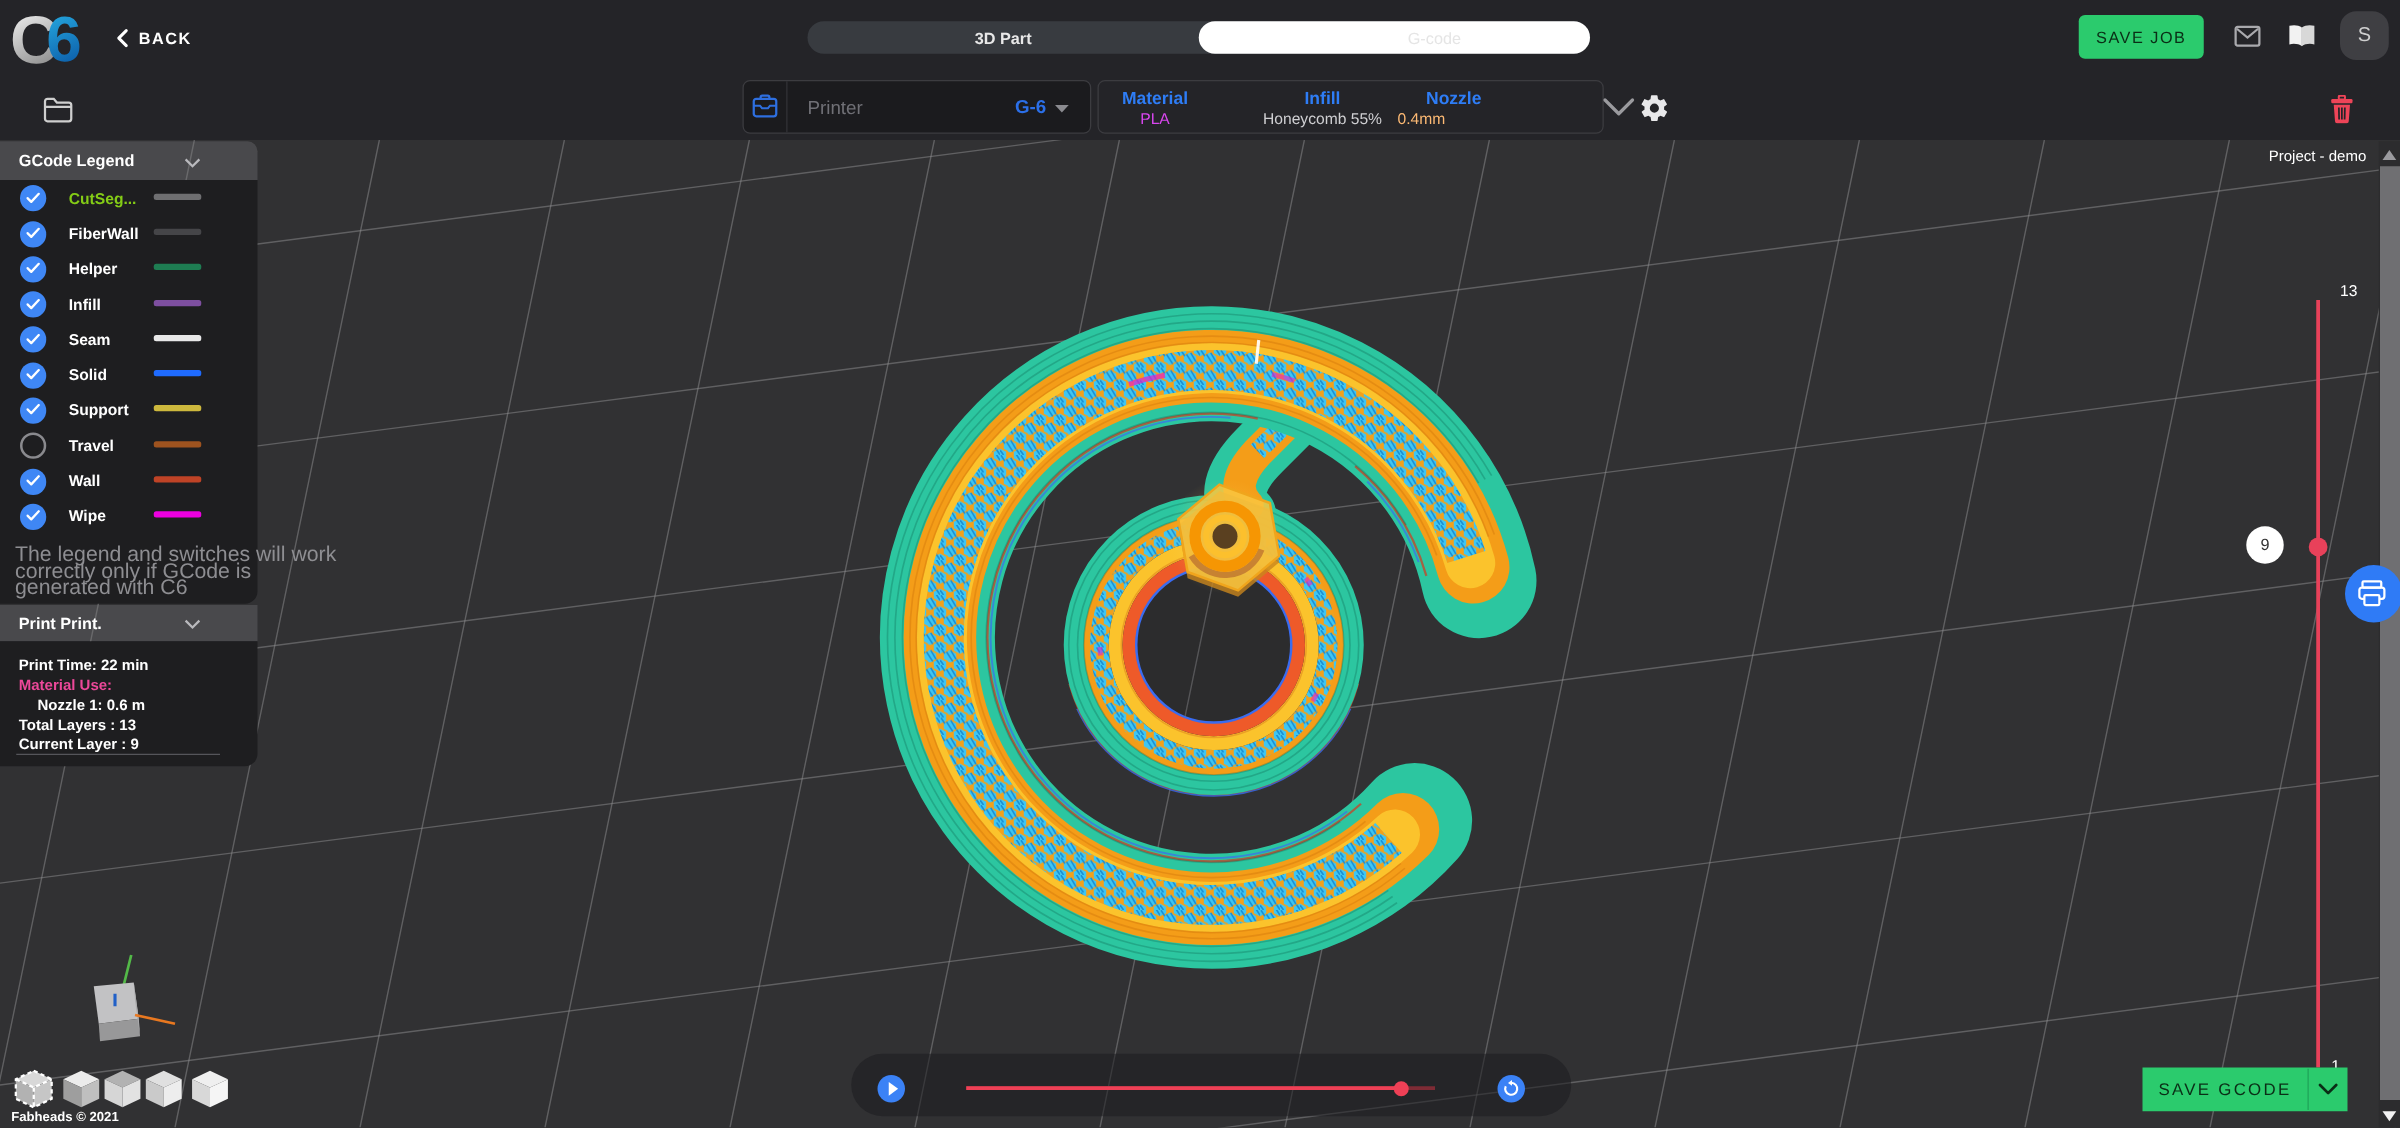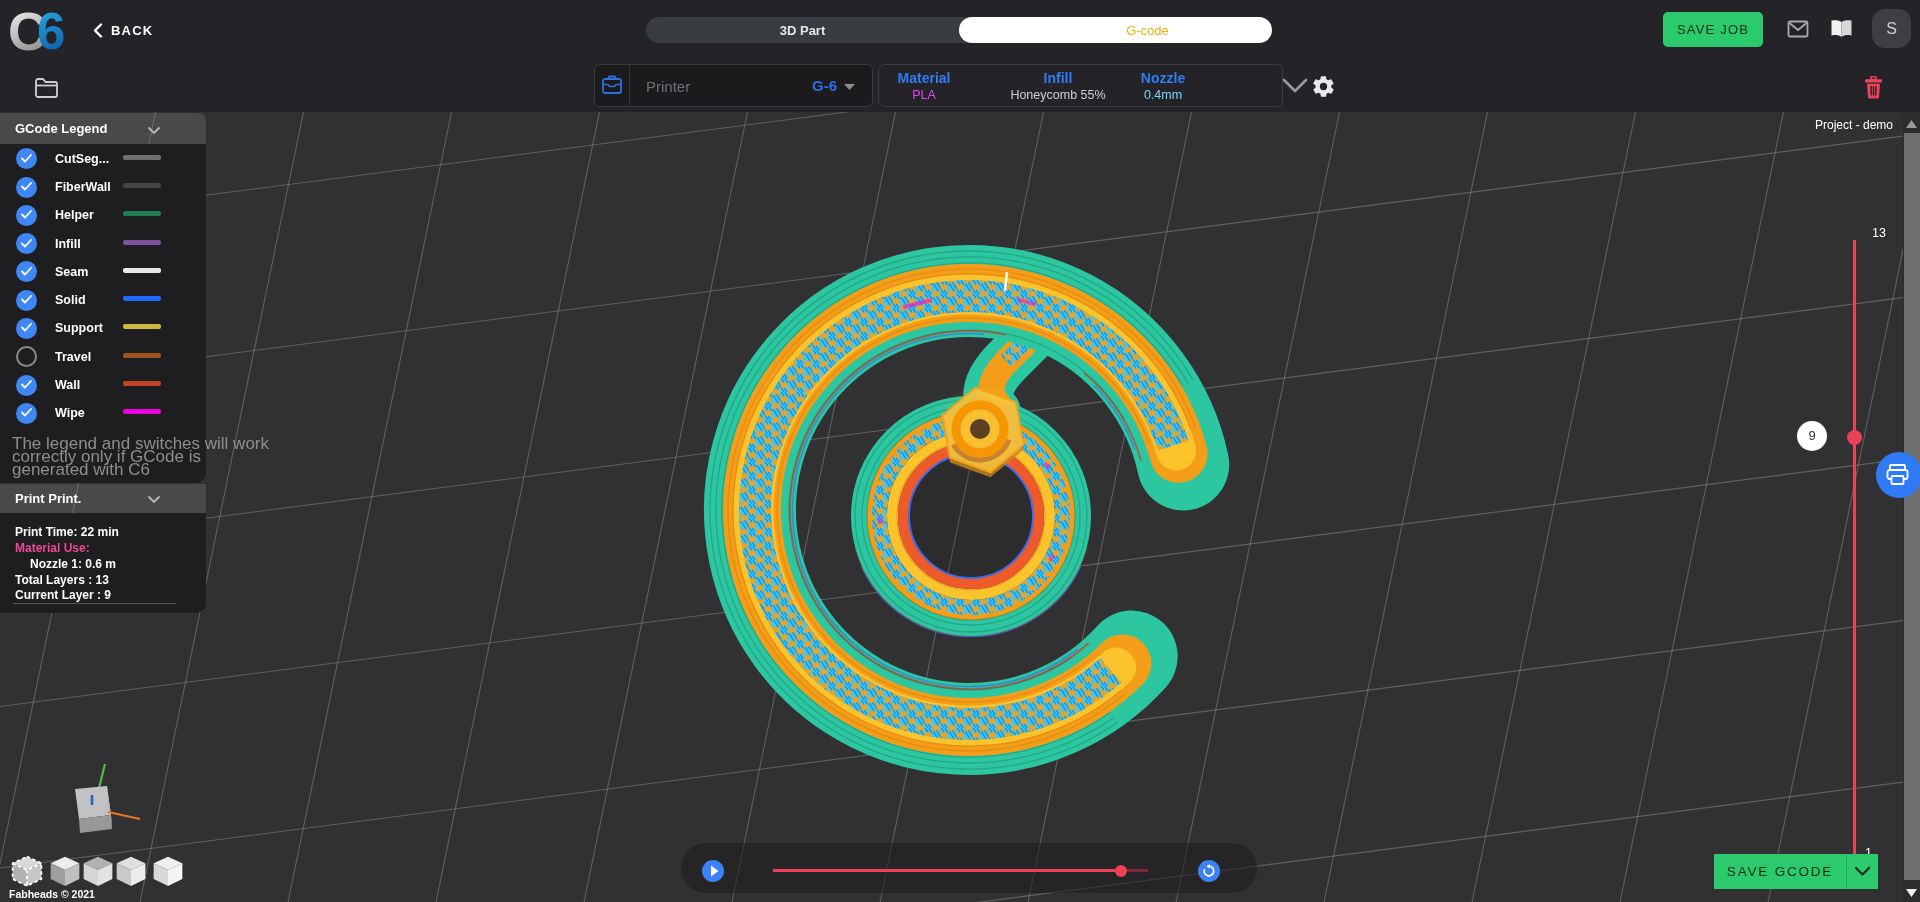--- a/index.html
+++ b/index.html
@@ -128,21 +128,21 @@
   </defs>
 </svg>
 <svg class="abs" style="left:92px;top:23px" width="12" height="15" viewBox="0 0 12 15">
     <polyline points="9,1.5 3,7.5 9,13.5" fill="none" stroke="#fff" stroke-width="2.4" stroke-linecap="round" stroke-linejoin="round"></polyline>
   </svg>
 <div class="abs" style="left:111px;top:23px;color:#fff;font-size:13px;font-weight:bold;letter-spacing:1.2px">BACK</div>
 
 <div class="abs" style="left:646px;top:17px;width:626px;height:26px;border-radius:13px;background:#383b40"></div>
 <div class="abs" style="left:959px;top:17px;width:313px;height:26px;border-radius:13px;background:#ffffff"></div>
 <div class="abs" style="left:646px;top:23px;width:313px;text-align:center;color:#e8e8e8;font-size:13px;font-weight:bold">3D Part</div>
-<div class="abs" style="left:959px;top:23px;width:377px;text-align:center;color:#eab308;font-size:13px">G-code</div>
+<div class="abs" style="left:959px;top:23px;width:377px;text-align:center;color:#e5e5e5;font-size:13px">G-code</div>
 
 <div class="abs" style="left:1663px;top:12px;width:100px;height:35px;border-radius:5px;background:#2bcb6d;color:#0a2e16;font-size:13px;letter-spacing:1.2px;text-align:center;line-height:35px">SAVE JOB</div>
 <svg class="abs" style="left:1787px;top:20px" width="22" height="18" viewBox="0 0 22 18">
     <rect x="1.5" y="1.5" width="19" height="15" rx="1.5" fill="none" stroke="#a9a9ad" stroke-width="1.8"></rect>
     <polyline points="2.5,3 11,10 19.5,3" fill="none" stroke="#a9a9ad" stroke-width="1.8"></polyline>
   </svg>
 <svg class="abs" style="left:1830px;top:19px" width="23" height="20" viewBox="0 0 23 20">
     <path d="M11.5 3 C9 1 5 0.8 1.5 1.6 L1.5 16.5 C5 15.7 9 16 11.5 18 Z" fill="#f2f2f2"></path>
     <path d="M11.5 3 C14 1 18 0.8 21.5 1.6 L21.5 16.5 C18 15.7 14 16 11.5 18 Z" fill="#d8d8d8"></path>
   </svg>
@@ -163,21 +163,21 @@
 <div class="abs" style="left:812px;top:77px;color:#2b6fe8;font-size:15px;font-weight:bold">G-6</div>
 <svg class="abs" style="left:843px;top:83px" width="13" height="8" viewBox="0 0 13 8">
     <polygon points="1,1 12,1 6.5,7" fill="#8b8b90"></polygon>
   </svg>
 <div class="abs" style="left:878px;top:64px;width:405px;height:43px;border-radius:6px;border:1px solid #3c3c40"></div>
 <div class="abs" style="left:878px;top:70px;width:92px;text-align:center;color:#2e7df6;font-size:14px;font-weight:bold">Material</div>
 <div class="abs" style="left:878px;top:88px;width:92px;text-align:center;color:#d946ef;font-size:12.5px">PLA</div>
 <div class="abs" style="left:1000px;top:70px;width:116px;text-align:center;color:#2e7df6;font-size:14px;font-weight:bold">Infill</div>
 <div class="abs" style="left:1000px;top:88px;width:116px;text-align:center;color:#cfcfd2;font-size:12.5px">Honeycomb 55%</div>
 <div class="abs" style="left:1118px;top:70px;width:90px;text-align:center;color:#2e7df6;font-size:14px;font-weight:bold">Nozzle</div>
-<div class="abs" style="left:1118px;top:88px;width:90px;text-align:center;color:#7dd3fc;font-size:12.5px">0.4mm</div>
+<div class="abs" style="left:1118px;top:88px;width:90px;color:#fdba74;font-size:12.5px">0.4mm</div>
 <svg class="abs" style="left:1281px;top:78px" width="28" height="16" viewBox="0 0 28 16">
     <polyline points="3,2 14,13 25,2" fill="none" stroke="#9a9a9e" stroke-width="2.6" stroke-linecap="round" stroke-linejoin="round"></polyline>
   </svg>
 <svg class="abs" style="left:1311px;top:74px" width="25" height="25" viewBox="0 0 24 24">
     <path fill="#e8e8ea" d="M19.4 13c0-.3.1-.6.1-1s0-.7-.1-1l2.1-1.6c.2-.2.2-.4.1-.6l-2-3.5c-.1-.2-.4-.3-.6-.2l-2.5 1a7 7 0 0 0-1.7-1l-.4-2.6c0-.2-.2-.4-.5-.4h-4c-.2 0-.4.2-.5.4l-.4 2.6a7 7 0 0 0-1.7 1l-2.5-1c-.2-.1-.5 0-.6.2l-2 3.5c-.1.2-.1.4.1.6L4.5 11c0 .3-.1.6-.1 1s0 .7.1 1l-2.1 1.6c-.2.2-.2.4-.1.6l2 3.5c.1.2.4.3.6.2l2.5-1a7 7 0 0 0 1.7 1l.4 2.6c0 .2.2.4.5.4h4c.2 0 .4-.2.5-.4l.4-2.6a7 7 0 0 0 1.7-1l2.5 1c.2.1.5 0 .6-.2l2-3.5c.1-.2.1-.4-.1-.6L19.4 13zM12 15.5A3.5 3.5 0 1 1 12 8.5a3.5 3.5 0 0 1 0 7z"></path>
   </svg>
 <svg class="abs" style="left:1864px;top:76px" width="19" height="23" viewBox="0 0 19 23">
     <rect x="7" y="0.5" width="5" height="3" rx="1" fill="none" stroke="#ee4458" stroke-width="1.6"></rect>
     <rect x="1" y="3.2" width="17" height="3.4" rx="1" fill="#ee4458"></rect>
     <path d="M3 7.8 h13 l-1 13.2 a1.6 1.6 0 0 1-1.6 1.5 H5.6 A1.6 1.6 0 0 1 4 21 Z" fill="#ee4458"></path>
@@ -191,21 +191,21 @@
 <div class="abs" style="left:0;top:113px;width:206px;height:31px;background:rgba(125,125,129,0.33);border-radius:0 8px 0 0"></div>
 <div class="abs" style="left:15px;top:121px;color:#fff;font-size:13px;font-weight:bold">GCode Legend</div>
 <svg class="abs" style="left:147px;top:126px" width="14" height="9" viewBox="0 0 14 9">
     <polyline points="1.5,1.5 7,7 12.5,1.5" fill="none" stroke="#b9b9bd" stroke-width="1.8"></polyline>
   </svg>
 <div class="abs" style="left:0;top:144px;width:206px;height:339px;background:#1e1e20;border-radius:0 0 10px 0"></div>
 <div class="abs" style="left:16px;top:148.3px;width:21px;height:21px;border-radius:50%;background:#3f87f5"></div>
 <svg class="abs" style="left:21px;top:153.8px" width="11" height="9" viewBox="0 0 11 9">
     <polyline points="1,4.5 4,7.5 10,1" fill="none" stroke="#fff" stroke-width="1.8" stroke-linecap="round" stroke-linejoin="round"></polyline>
   </svg>
-<div class="abs" style="left:55px;top:151.8px;color:#ffffff;font-size:12.5px;font-weight:bold">CutSeg...</div>
+<div class="abs" style="left:55px;top:151.8px;color:#84cc16;font-size:12.5px;font-weight:bold">CutSeg...</div>
 <div class="abs" style="left:123px;top:154.8px;width:38px;height:5px;border-radius:2px;background:#6f6f71"></div>
 <div class="abs" style="left:16px;top:176.6px;width:21px;height:21px;border-radius:50%;background:#3f87f5"></div>
 <svg class="abs" style="left:21px;top:182.1px" width="11" height="9" viewBox="0 0 11 9">
     <polyline points="1,4.5 4,7.5 10,1" fill="none" stroke="#fff" stroke-width="1.8" stroke-linecap="round" stroke-linejoin="round"></polyline>
   </svg>
 <div class="abs" style="left:55px;top:180.1px;color:#fff;font-size:12.5px;font-weight:bold">FiberWall</div>
 <div class="abs" style="left:123px;top:183.1px;width:38px;height:5px;border-radius:2px;background:#454548"></div>
 <div class="abs" style="left:16px;top:204.8px;width:21px;height:21px;border-radius:50%;background:#3f87f5"></div>
 <svg class="abs" style="left:21px;top:210.3px" width="11" height="9" viewBox="0 0 11 9">
     <polyline points="1,4.5 4,7.5 10,1" fill="none" stroke="#fff" stroke-width="1.8" stroke-linecap="round" stroke-linejoin="round"></polyline>

